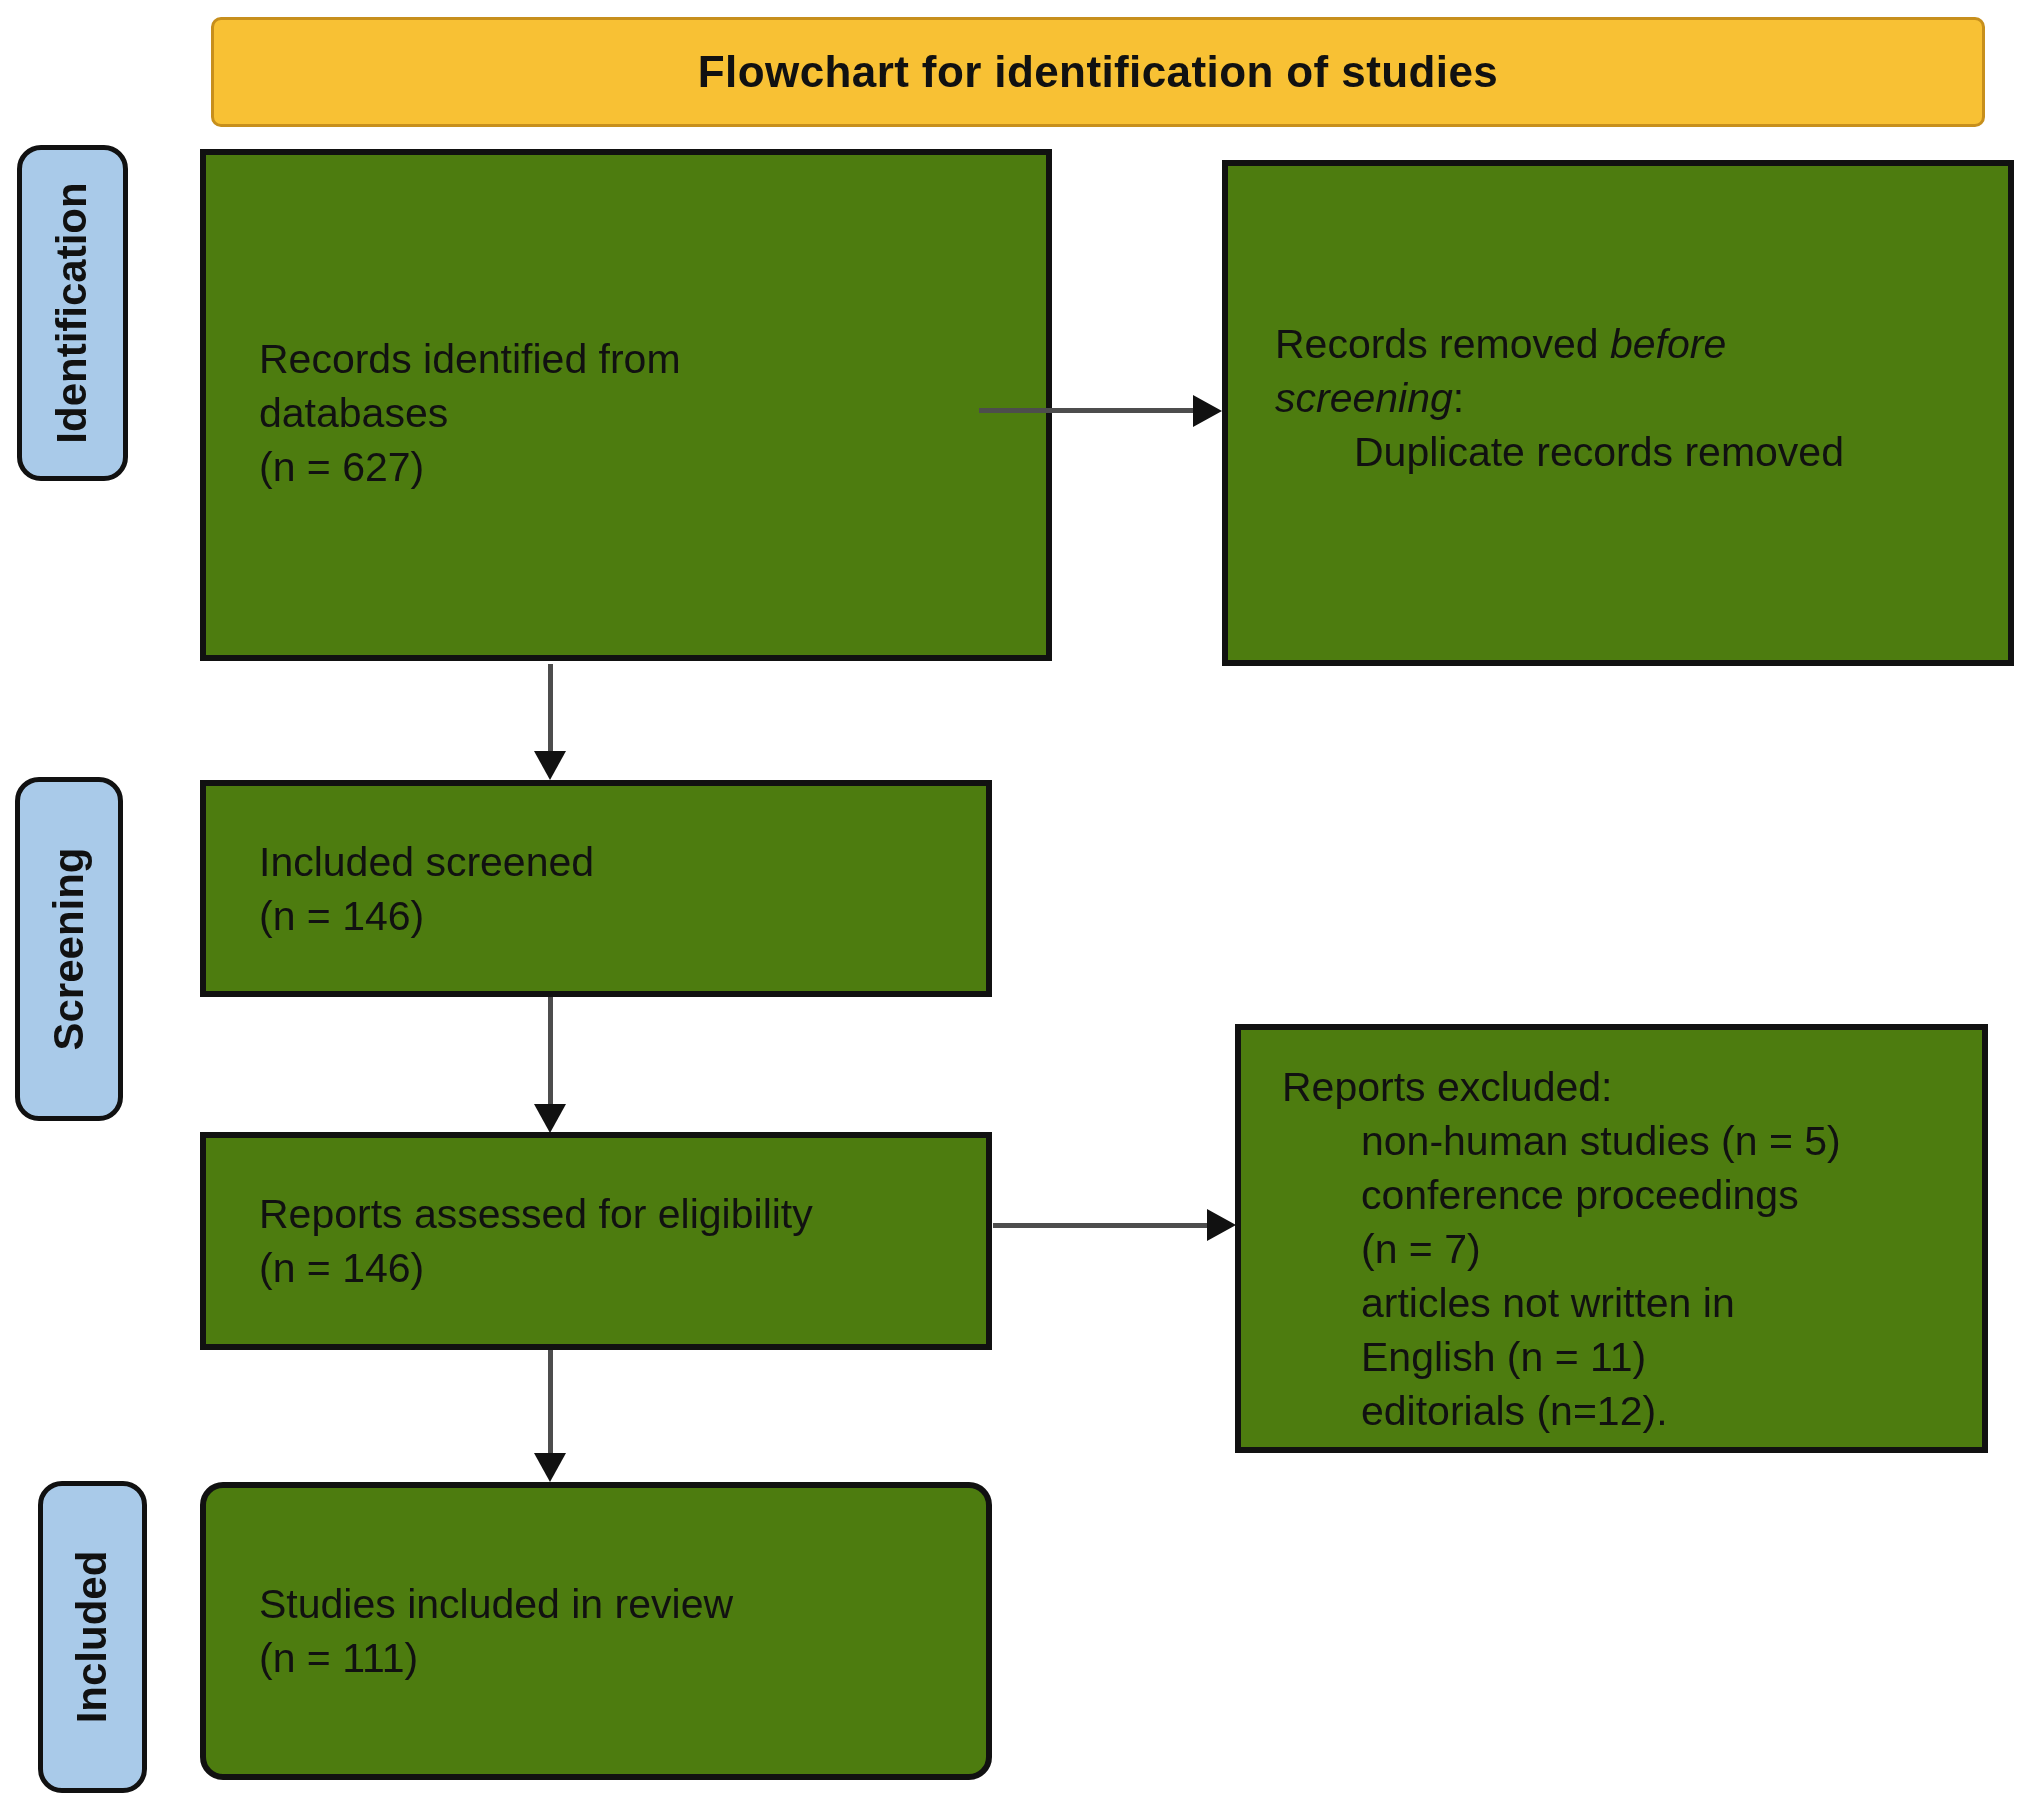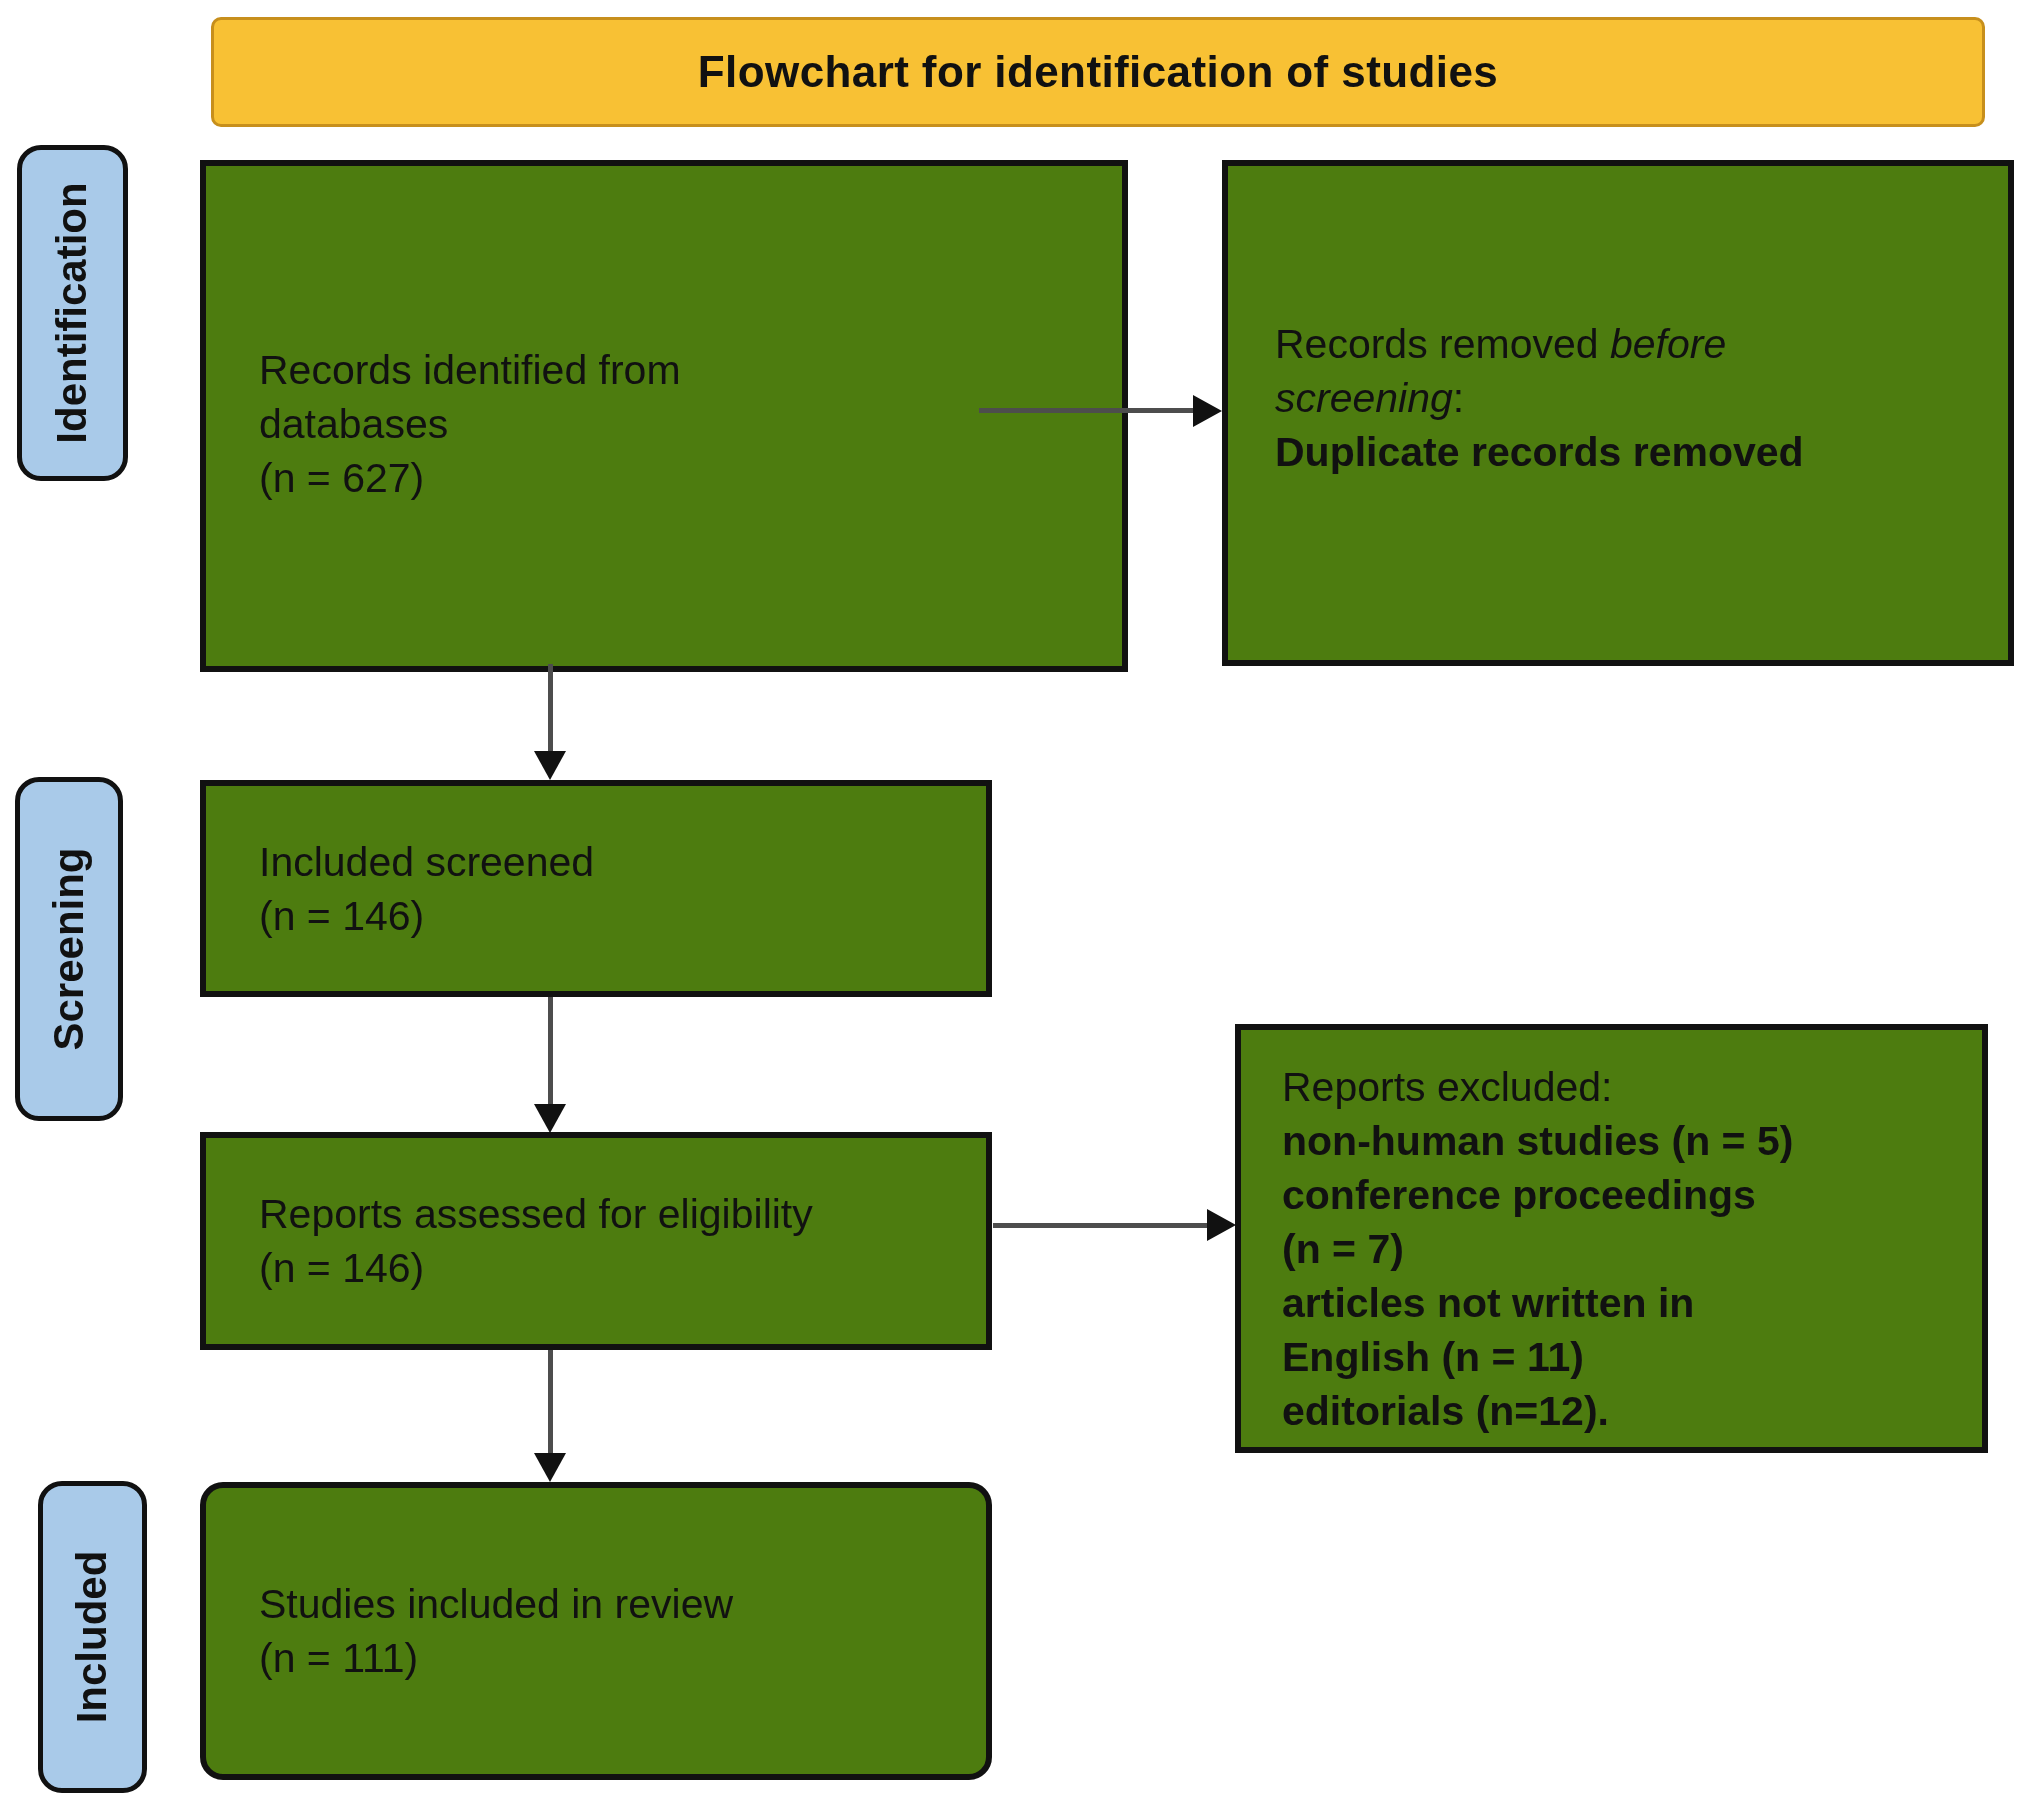--- a/index.html
+++ b/index.html
@@ -54,22 +54,22 @@
   
   .fbox{
     position:absolute;
     background:#4d7c0f;
     border:6px solid var(--box-border);
     box-sizing:border-box;
     font-size:41px;line-height:54px;
     display:flex;flex-direction:column;justify-content:center;
   }
   .fbox .ln{margin:0;}
-  .fbox .indent{font-weight:bold;}
-  .b-identified{left:200px;top:160px;width:928px;height:512px;padding:15px 22.6px 0 53px;}
+  .fbox .indent{margin-left:79px;}
+  .b-identified{left:200px;top:149px;width:852px;height:512px;padding:15px 22.6px 0 53px;}
   .b-removed{left:1222px;top:160px;width:792px;height:506px;padding:0 22.6px 30px 47px;}
   .b-screened{left:200px;top:780px;width:792px;height:217px;padding:0 22.6px 0 53px;}
   .b-assessed{left:200px;top:1132px;width:792px;height:218px;padding:0 22.6px 0 53px;}
   .b-excluded{left:1235px;top:1024px;width:753px;height:429px;padding:30px 15px 0 41px;justify-content:flex-start;}
   .b-included{left:200px;top:1482px;width:792px;height:298px;padding:0 22.6px 0 53px;border-radius:23px;}
   .it{font-style:italic;}
   
   .aline-h{position:absolute;height:4.5px;background:var(--arrow-line);}
   .aline-v{position:absolute;width:4.5px;background:var(--arrow-line);}
   .ahead-right{

